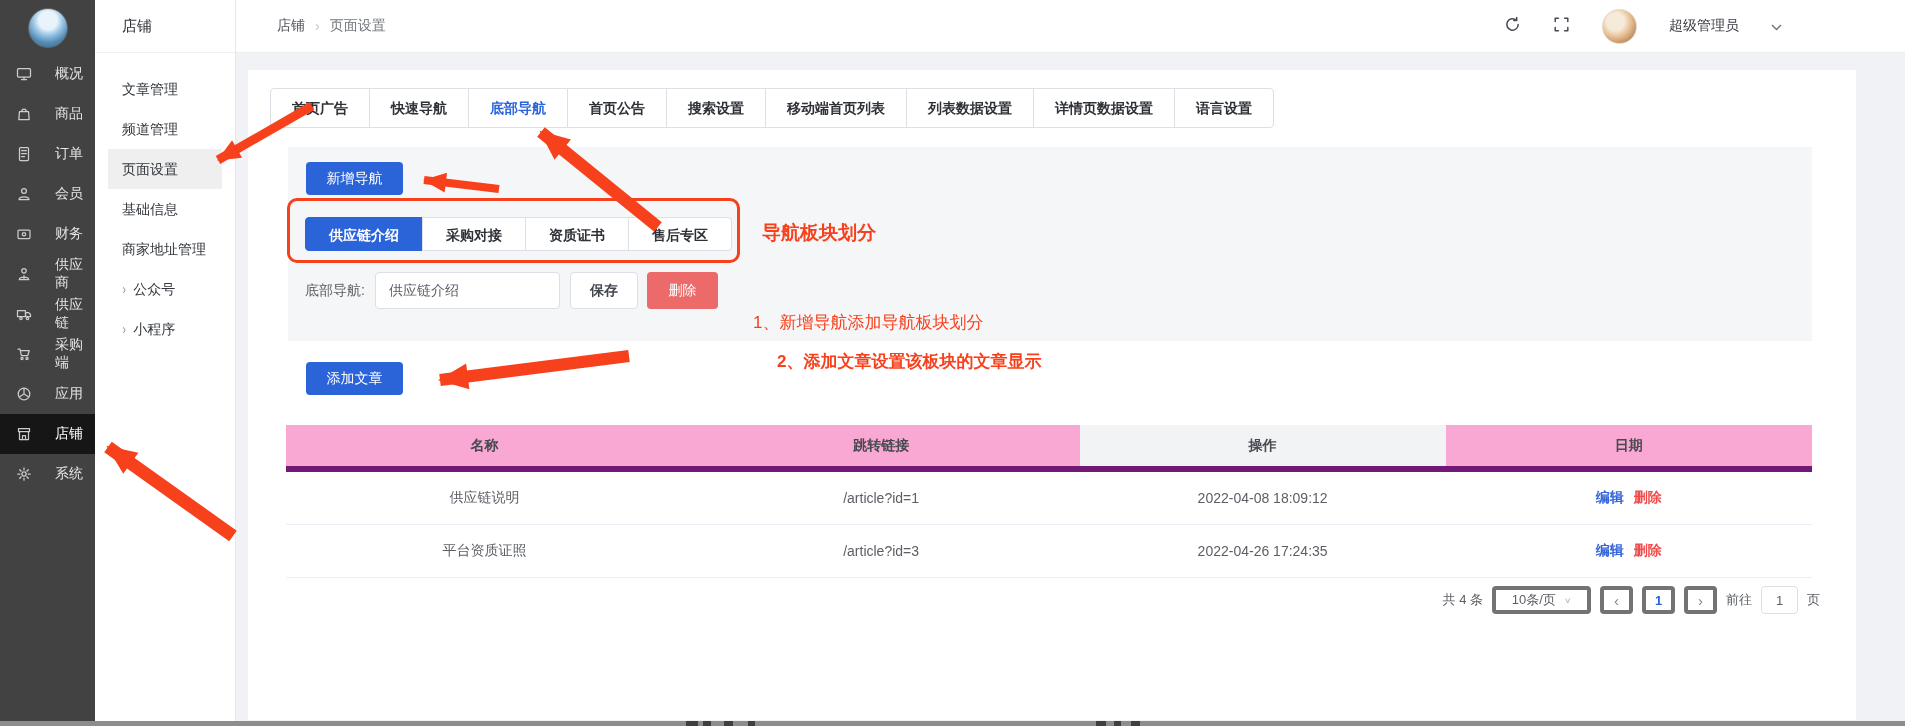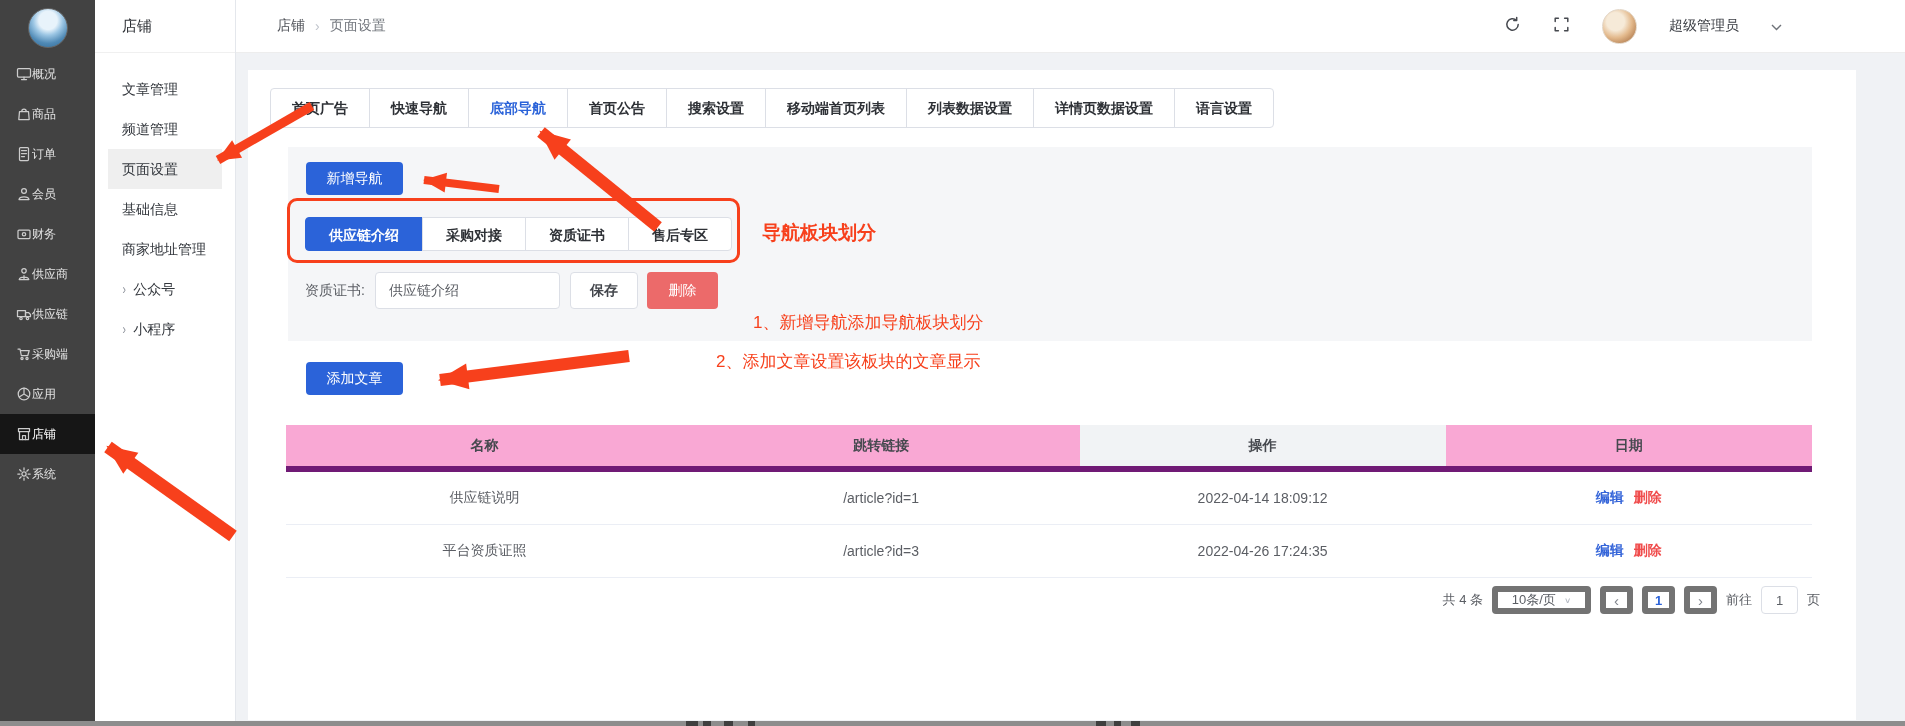--- a/index.html
+++ b/index.html
@@ -4,22 +4,22 @@
 <style>
   html,body{margin:0;padding:0}
   body{position:relative;width:1905px;height:726px;overflow:hidden;background:#f0f2f5;
        font-family:"Liberation Sans","DejaVu Sans",sans-serif;-webkit-font-smoothing:antialiased}
   .abs{position:absolute}
   
   .sidebar{left:0;top:0;width:95px;height:726px;background:#424242;z-index:5}
   .logo{width:38px;height:38px;border-radius:50%;margin:8px auto 6px;
         background:radial-gradient(circle at 50% 30%,#e8f3fb 0 28%,#9cc6e4 45%,#4f89b5 70%,#2e6792);
         border:1px solid #666}
-  .side-item{height:40px;display:flex;align-items:center;gap:0;padding-left:16px;
-             color:#e4e4e4;font-size:12px;cursor:pointer}
+  .side-item{height:40px;display:flex;align-items:center;gap:23px;padding-left:16px;
+             color:#e4e4e4;font-size:14px;cursor:pointer}
   .side-item.active{background:#161616;color:#fff}
   .icn{display:inline-flex;width:16px;height:16px;flex:0 0 16px}
   .icn svg{width:16px;height:16px;stroke:#cdcdcd;fill:none;stroke-width:1.25;stroke-linecap:round;stroke-linejoin:round}
   
   .submenu{left:95px;top:0;width:140px;height:726px;background:#fff;border-right:1px solid #e4e7ec;z-index:4}
   .submenu-title{height:52px;line-height:52px;padding-left:27px;font-size:15px;color:#2e3136;border-bottom:1px solid #f0f0f0}
   .submenu-nav{padding-top:16px}
   .sub-item{height:40px;line-height:40px;margin:0 13px;padding-left:14px;font-size:14px;color:#33373d;cursor:pointer;display:flex;align-items:center;gap:7px}
   .sub-item.active{background:#efefef}
   .sub-chev{color:#8a8f98;font-size:13px;transform:scale(.8,1.15)}
@@ -60,38 +60,38 @@
   .form-label{left:305px;top:272px;height:37px;line-height:37px;font-size:14px;color:#5b5e64;z-index:6}
   .nav-input{left:375px;top:272px;width:185px;height:37px;border:1px solid #dcdfe6;border-radius:4px;
              padding:0 13px;font-size:14px;color:#5b5e64;box-sizing:border-box;background:#fff;z-index:6;
              font-family:"Liberation Sans","DejaVu Sans",sans-serif;outline:none}
   .btn-save{left:570px;top:272px;width:68px;height:37px;background:#fff;border:1px solid #dcdfe6;color:#43464c;font-weight:600;z-index:6;border-radius:4px}
   .btn-delete{left:647px;top:272px;width:71px;height:37px;background:#ec6a6a;color:#fff;z-index:6;border-radius:4px}
   
   .ann-box{left:287px;top:198px;width:447px;height:59px;border:3px solid #f7401c;border-radius:10px;z-index:7;pointer-events:none}
   .ann-label{left:762px;top:220px;font-size:19px;font-weight:600;color:#f7401c;z-index:7}
   .ann-note1{left:753px;top:311px;font-size:17px;font-weight:500;color:#f7401c;z-index:7}
-  .ann-note2{left:716px;top:350px;font-size:17px;font-weight:400;color:#f7401c;z-index:7}
+  .ann-note2{left:777px;top:350px;font-size:17px;font-weight:700;color:#f7401c;z-index:7}
   svg.arrows{left:0;top:0;width:1905px;height:726px;z-index:8;pointer-events:none;position:absolute}
   svg.arrows line{stroke:#f7401c}
   
   .table{left:286px;top:425px;width:1526px;z-index:6;font-size:14px}
   .tr,.thead{display:flex;align-items:center}
   .thead{height:41px;background:#f9a8d4;border-bottom:6px solid #701a75}
   .th{font-weight:600;color:#46494f;text-align:center}
   .th,.td{box-sizing:border-box}
   .col0{width:26%}.col1{width:26%}.col2{width:24%}.col3{width:24%}
   .th.col3{background:#f1f3f5;height:41px;line-height:41px}
   .tr{height:52px;border-bottom:1px solid #ebeef5;color:#5b5e64}
   .td{text-align:center}
   .lnk{font-weight:600;cursor:pointer;margin:0 5px}
   .lnk-blue{color:#3565d9}.lnk-red{color:#f04b4b}
   
   .pager{top:586px;right:85px;height:28px;display:flex;align-items:center;gap:9px;font-size:13px;color:#5b5e64;z-index:6}
-  .pg-box{height:28px;border:6px solid #737373;border-radius:4px;background:#fff;display:flex;align-items:center;justify-content:center;box-sizing:border-box}
+  .pg-box{height:28px;border:4px solid #737373;border-radius:4px;background:#fff;display:flex;align-items:center;justify-content:center;box-sizing:border-box}
   .pg-size{width:99px;gap:8px;color:#5b5e64;cursor:pointer}
   .pg-size .car{color:#b4b9c2;font-size:10px;transform:scaleY(.8)}
   .pg-btn{width:33px;color:#81858d;font-size:15px;cursor:pointer}
   .pg-cur{width:33px;color:#2b63d9;font-weight:700;cursor:pointer}
   .pg-goto{width:37px;text-align:center;font-size:13px;color:#5b5e64;border:1px solid #dcdfe6;border-radius:4px;height:28px;box-sizing:border-box;outline:none;
            font-family:"Liberation Sans","DejaVu Sans",sans-serif}
   
   .dock{left:0;top:721px;width:1905px;height:5px;background:#8d8d8d;z-index:20}
   .dock i{position:absolute;top:0;height:5px;background:#3f3f3f}
 </style>
@@ -279,21 +279,21 @@
 
 <div class="abs panel"></div>
 
 <div class="abs btn btn-primary add-nav">新增导航</div>
 <div class="abs subtabs" id="subtabs">
     <div class="seg active">供应链介绍</div>
     <div class="seg">采购对接</div>
     <div class="seg">资质证书</div>
     <div class="seg">售后专区</div>
   </div>
-<div class="abs form-label">资质证书:</div>
+<div class="abs form-label">底部导航:</div>
 <input class="abs nav-input" value="供应链介绍" style="">
 <div class="abs btn btn-save">保存</div>
 <div class="abs btn btn-delete">删除</div>
 <div class="abs btn btn-primary add-article">添加文章</div>
 
 <div class="abs ann-box"></div>
 <div class="abs ann-label">导航板块划分</div>
 <div class="abs ann-note1">1、新增导航添加导航板块划分</div>
 <div class="abs ann-note2">2、添加文章设置该板块的文章显示</div>
 
@@ -317,21 +317,21 @@
   <div class="thead" id="thead">
       <div class="th col0">名称</div>
       <div class="th col1">跳转链接</div>
       <div class="th col3">操作</div>
       <div class="th col2">日期</div>
     </div>
   <div id="tbody">
       <div class="tr">
         <div class="td col0">供应链说明</div>
         <div class="td col1">/article?id=1</div>
-        <div class="td col2">2022-04-14 18:09:12</div>
+        <div class="td col2">2022-04-08 18:09:12</div>
         <div class="td col3"><span class="lnk lnk-blue">编辑</span><span class="lnk lnk-red">删除</span></div>
       </div>
       <div class="tr">
         <div class="td col0">平台资质证照</div>
         <div class="td col1">/article?id=3</div>
         <div class="td col2">2022-04-26 17:24:35</div>
         <div class="td col3"><span class="lnk lnk-blue">编辑</span><span class="lnk lnk-red">删除</span></div>
       </div>
     </div>
 </div>

